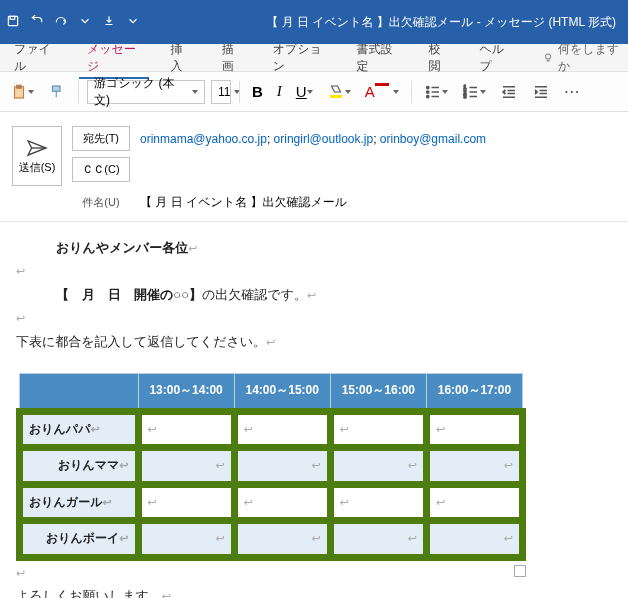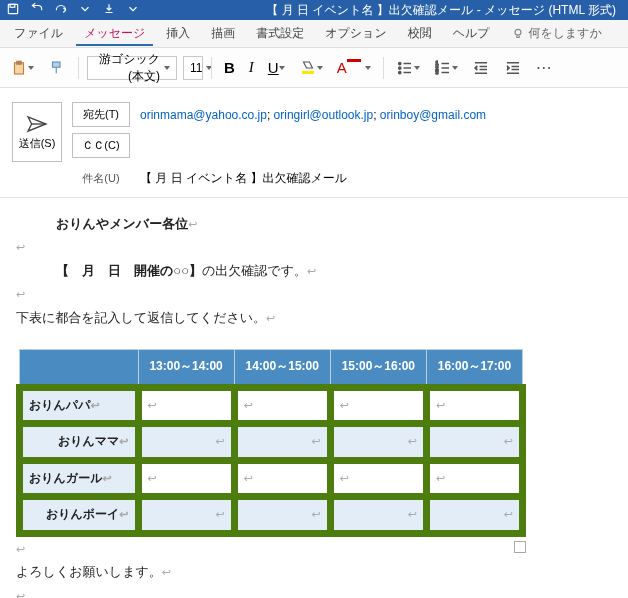--- a/index.html
+++ b/index.html
@@ -1,29 +1,29 @@
 <!DOCTYPE html>
 <html><head>
   <meta charset="utf-8">
   <style>
     * { box-sizing: border-box; margin: 0; padding: 0; }
     body { font-family: "Yu Gothic", "游ゴシック", sans-serif; font-size: 12px; background: #fff; width: 628px; height: 598px; overflow: hidden; }
-    .titlebar { background: #2760a8; color: #fff; height: 20px; display: flex; align-items: center; padding: 0 6px; }
+    .titlebar { background: #2760a8; color: #fff; height: 44px; display: flex; align-items: center; padding: 0 6px; }
     .titlebar .qa { display: flex; gap: 10px; align-items: center; }
     .titlebar .qa svg { width: 14px; height: 14px; }
     .titlebar .title { flex: 1; text-align: right; font-size: 12px; padding-right: 6px; }
-    .menubar { background: #f5f5f5; border-bottom: 1px solid #e0e0e0; display: flex; align-items: center; padding: 0 6px; height: 28px; gap: 5px; }
+    .menubar { background: #f5f5f5; border-bottom: 1px solid #e0e0e0; display: flex; align-items: center; padding: 0 6px; height: 28px; gap: 14px; }
     .menubar .menu { padding: 4px 8px; font-size: 12px; color: #444; cursor: default; }
     .menubar .menu.active { color: #be185d; border-bottom: 2px solid #2b6cb0; padding-bottom: 2px; }
     .menubar .lightbulb { display: flex; align-items: center; gap: 4px; color: #666; margin-left: 8px; }
     .toolbar { background: #fdfdfd; border-bottom: 1px solid #e0e0e0; display: flex; align-items: center; padding: 4px 6px; height: 40px; gap: 6px; }
     .tb-btn { display: flex; align-items: center; justify-content: center; padding: 2px 4px; cursor: default; }
     .tb-btn svg { width: 18px; height: 18px; }
     .tb-sel { border: 1px solid #c8c8c8; background: #fff; padding: 2px 6px; font-size: 12px; display: flex; align-items: center; gap: 4px; height: 24px; }
-    .tb-sel.font { width: 90px; text-align: right; }
+    .tb-sel.font { width: 118px; }
     .tb-sel.size { width: 20px; justify-content: space-between; }
     .sep { width: 1px; height: 22px; background: #ddd; margin: 0 2px; }
     .caret { width: 0; height: 0; border-left: 3px solid transparent; border-right: 3px solid transparent; border-top: 4px solid #666; }
     .header-area { display: flex; padding: 14px 12px 10px 12px; border-bottom: 1px solid #e5e5e5; gap: 10px; }
     .send-box { border: 1px solid #c0c0c0; width: 50px; height: 60px; display: flex; flex-direction: column; align-items: center; justify-content: center; gap: 4px; }
     .send-box svg { width: 22px; height: 18px; }
     .send-box .lbl { font-size: 11px; text-align: center; line-height: 1.1; }
     .fields { flex: 1; display: flex; flex-direction: column; gap: 6px; }
     .field-row { display: flex; align-items: center; gap: 10px; }
     .field-btn { border: 1px solid #c0c0c0; padding: 4px 4px; font-size: 11px; min-width: 58px; text-align: center; background: #fff; }
@@ -68,22 +68,22 @@
         </svg></span>
   </div>
   <div class="title">【 月  日 イベント名 】出欠確認メール  -  メッセージ (HTML 形式)</div>
 </div>
 
 <div class="menubar">
   <div class="menu">ファイル</div>
   <div class="menu active">メッセージ</div>
   <div class="menu">挿入</div>
   <div class="menu">描画</div>
+  <div class="menu">オプション</div>
   <div class="menu">書式設定</div>
-  <div class="menu">オプション</div>
   <div class="menu">校閲</div>
   <div class="menu">ヘルプ</div>
   <div class="lightbulb">
     <svg width="14" height="14" viewBox="0 0 24 24" fill="none" stroke="#888" stroke-width="2">
         <circle cx="12" cy="9" r="5"></circle>
         <path d="M10 15 V18 H14 V15"></path>
       </svg>
     <span>何をしますか</span>
   </div>
 </div>

